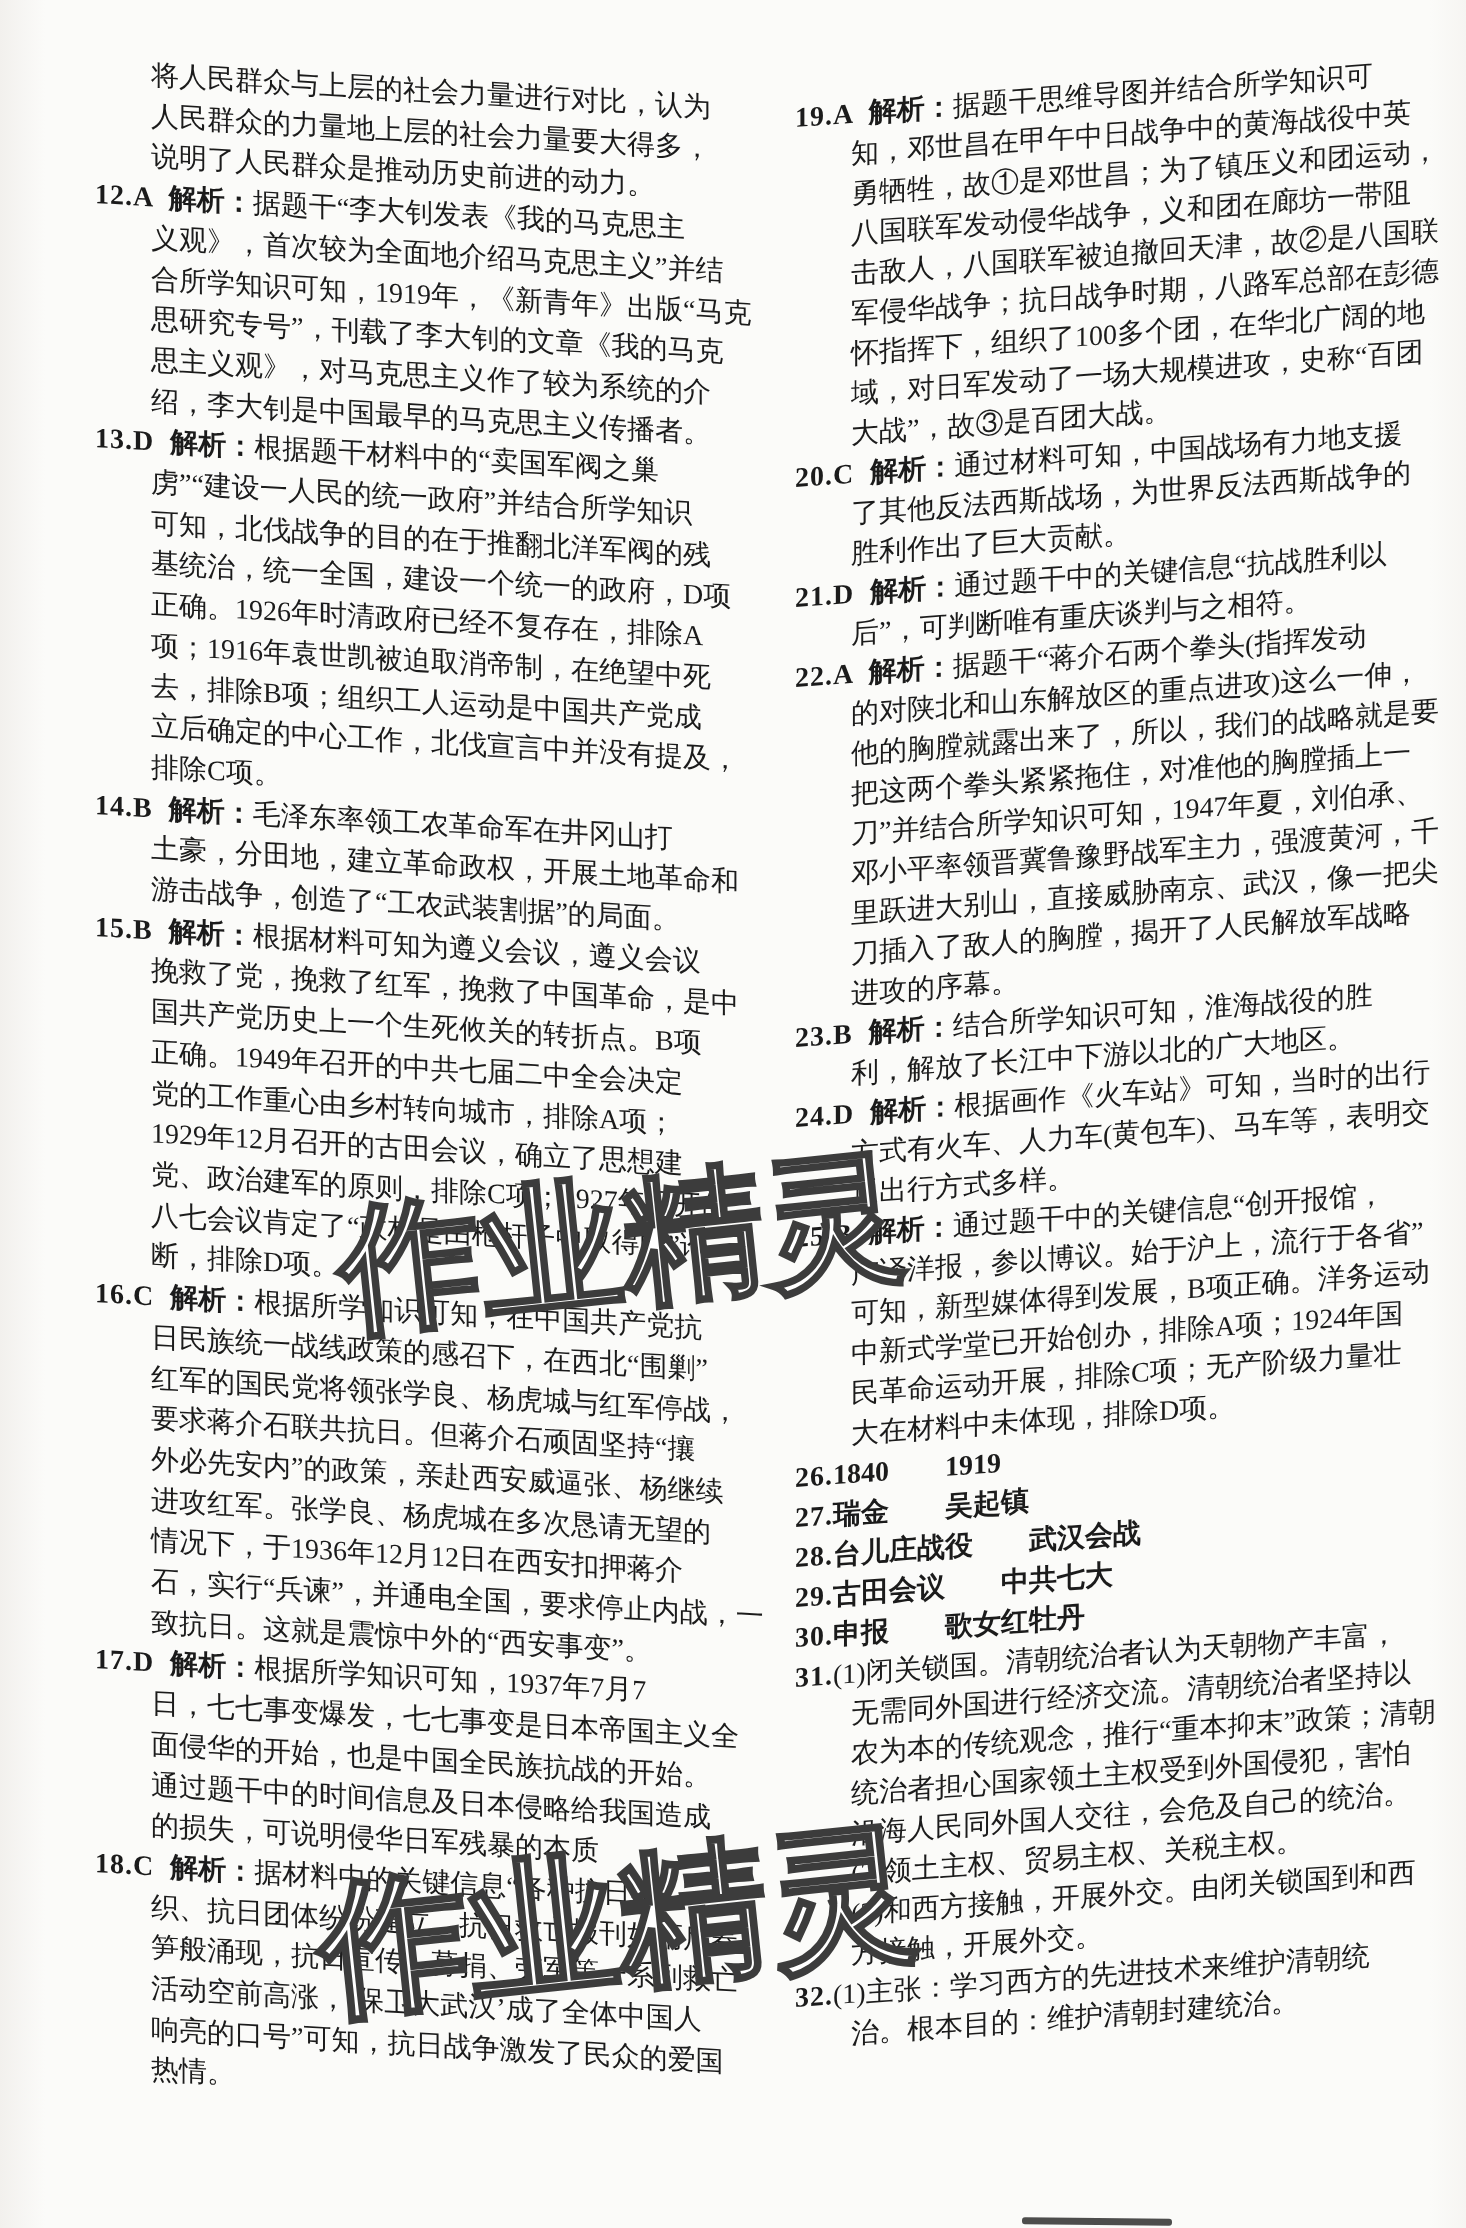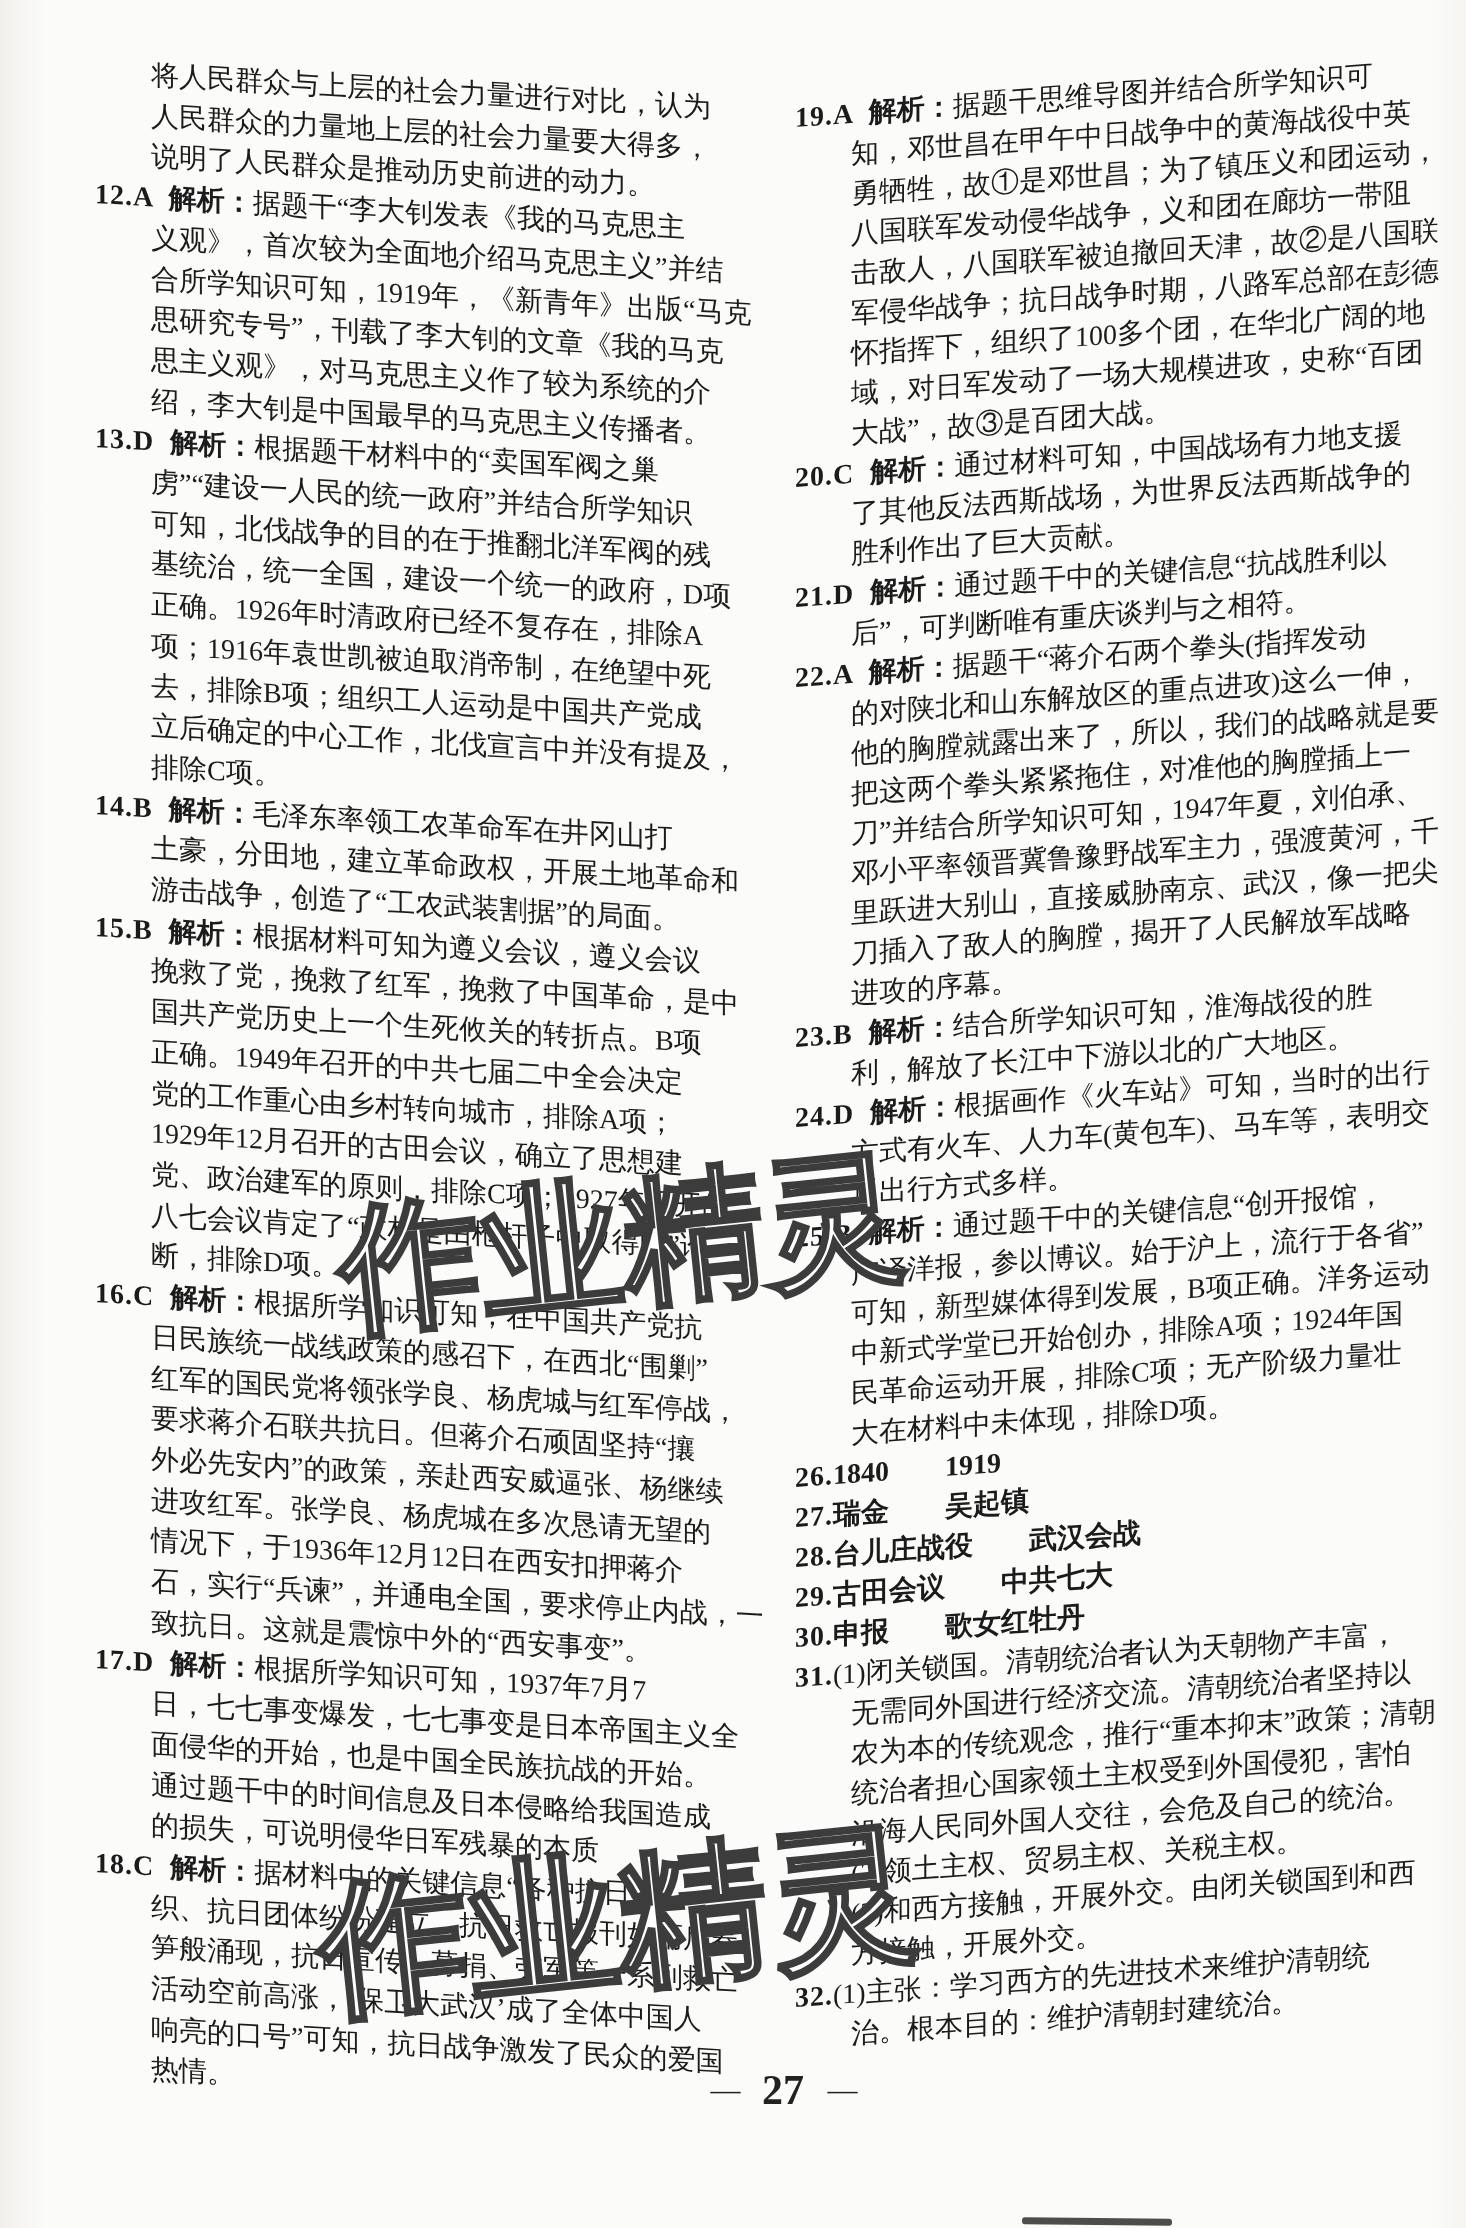--- a/index.html
+++ b/index.html
@@ -182,20 +182,15 @@
       <div class="line indent"><span class="txt">(2)领土主权、贸易主权、关税主权。</span></div>
       <div class="line indent"><span class="txt">(3)和西方接触，开展外交。由闭关锁国到和西</span></div>
       <div class="line indent"><span class="txt">方接触，开展外交。</span></div>
       <div class="line"><span class="num">32.</span><span class="txt">(1)主张：学习西方的先进技术来维护清朝统</span></div>
       <div class="line indent"><span class="txt">治。根本目的：维护清朝封建统治。</span></div>
     </div>
 
   <div class="watermark wm-1">作业精灵</div>
   <div class="watermark wm-2">作业精灵</div>
 
-  <div class="footer">
-    <span class="dash">—</span>
-    <span class="pagenum">27</span>
-    <span class="dash">—</span>
-  </div>
 
   <div class="scan-smudge"></div>
 </div>
 
 </body></html>

